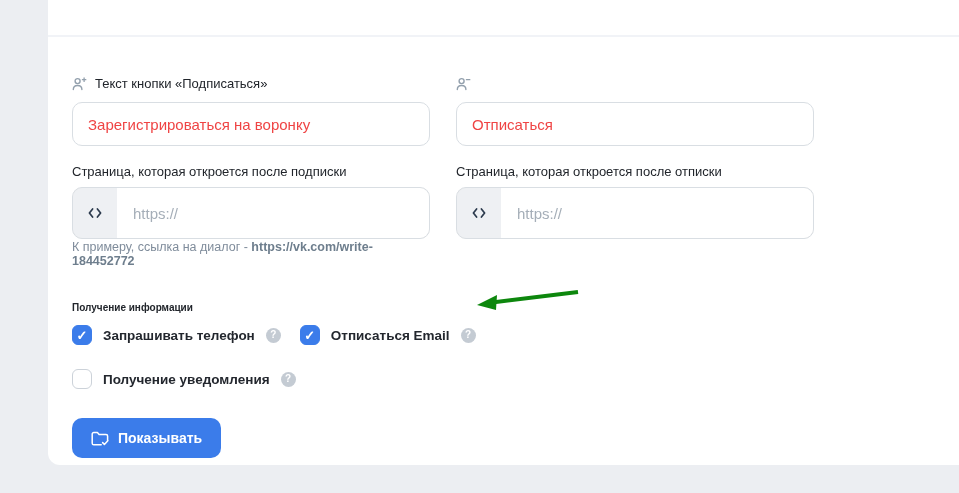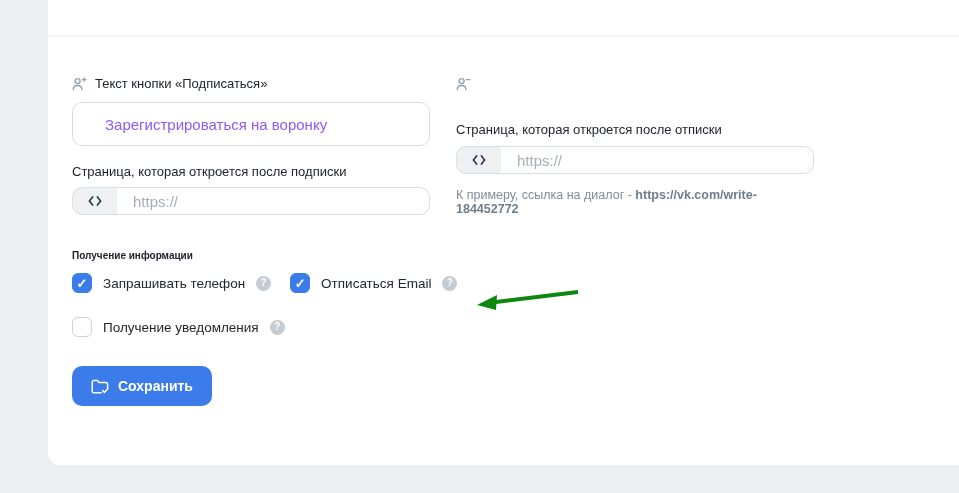--- a/index.html
+++ b/index.html
@@ -9,37 +9,37 @@
   *{margin:0;box-sizing:border-box;}
   body{background:#eceef2;font-family:"Liberation Sans",sans-serif;}
   .stage{position:relative;width:959px;height:493px;background:#eceef2;overflow:hidden;}
   .card{position:absolute;left:48px;top:0;width:911px;height:465px;background:#ffffff;border-radius:0 0 0 12px;}
   .card-header{height:37px;border-bottom:2px solid #f1f3f7;}
   .card-body{padding:39px 24px 0 24px;}
   .grid{display:grid;grid-template-columns:358px 358px;column-gap:26px;}
   .field-label{display:flex;align-items:center;gap:8px;font-size:13px;font-weight:400;color:#21252b;margin-bottom:11px;}
   .field-label.no-icon{margin-top:18px;margin-bottom:8px;}
   .lbl-icon{display:flex;align-items:center;color:#93a0ad;}
-  .text-input{width:100%;height:44px;border:1px solid #d9dee3;border-radius:10px;padding:0 32px;font-size:15px;color:#8b5cf6;font-family:"Liberation Sans",sans-serif;outline:none;background:#fff;}
+  .text-input{width:100%;height:44px;border:1px solid #d9dee3;border-radius:10px;padding:0 15px;font-size:15px;color:#ef4444;font-family:"Liberation Sans",sans-serif;outline:none;background:#fff;}
   .text-input::placeholder{color:#a5aeb8;}
-  .url-group{display:flex;height:28px;border:1px solid #d9dee3;border-radius:10px;overflow:hidden;background:#e5e5e5;}
+  .url-group{display:flex;height:52px;border:1px solid #d9dee3;border-radius:10px;overflow:hidden;background:#e5e5e5;}
   .url-addon{width:44px;flex:0 0 44px;background:#eef0f3;display:flex;align-items:center;justify-content:center;color:#2c3a4d;cursor:pointer;}
   .url-input{flex:1;min-width:0;border:none;outline:none;padding:0 16px;font-size:15px;color:#16181c;font-family:"Liberation Sans",sans-serif;}
   .url-input::placeholder{color:#a5aeb8;}
   .hint{margin-top:1px;font-size:12.5px;color:#7f8c9b;}
   .hint .hint-url{font-weight:700;color:#6e7e8d;}
   .section-title{margin-top:34px;font-size:10px;font-weight:700;color:#21252b;}
   .cb-row{display:flex;align-items:center;gap:19px;margin-top:12px;}
   .cb-row.second{margin-top:24px;}
   .cb-item{display:flex;align-items:center;gap:11px;cursor:pointer;}
   .checkbox{width:20px;height:20px;border-radius:6px;border:1px solid #ccd2d9;background:#fff;display:flex;align-items:center;justify-content:center;flex:0 0 20px;}
   .checkbox[data-checked="true"]{background:var(--accent);border-color:var(--accent);}
   .checkbox .check{display:none;color:#fff;font-size:13px;font-weight:700;line-height:1;}
   .checkbox[data-checked="true"] .check{display:block;}
-  .cb-label{font-size:13.5px;font-weight:400;color:#23272e;}
+  .cb-label{font-size:13.5px;font-weight:700;color:#23272e;}
   .q-badge{width:15px;height:15px;border-radius:50%;background:#c4cbd3;color:#ffffff;font-size:10px;font-weight:700;display:flex;align-items:center;justify-content:center;cursor:pointer;line-height:1;}
   .save-btn{margin-top:29px;height:40px;padding:0 19px;background:var(--accent);color:#ffffff;border:none;border-radius:10px;font-size:14px;font-weight:700;font-family:"Liberation Sans",sans-serif;display:inline-flex;align-items:center;gap:9px;cursor:pointer;}
   .annotation-arrow{position:absolute;left:470px;top:284px;pointer-events:none;}
 </style>
 </head>
 <body>
 
 <div class="stage">
   <div class="card">
     <div class="card-header"></div>
@@ -63,26 +63,29 @@
               <circle cx="5.6" cy="4.1" r="2.5" stroke="#93a0ad" stroke-width="1.4"></circle>
               <path d="M1.3 12.6c0-2.6 1.9-4.1 4.3-4.1s4.3 1.5 4.3 4.1" stroke="#93a0ad" stroke-width="1.4" stroke-linecap="round"></path>
               <path d="M10.4 2.7h3.4" stroke="#93a0ad" stroke-width="1.3" stroke-linecap="round"></path>
             </svg>
           </span>
         </div>
 
         <div>
           <input class="text-input" type="text" value="Зарегистрироваться на воронку" style="">
         </div>
+        <div>
+          <input class="text-input" type="text" value="Отписаться" style="">
+        </div>
 
         <div class="field-label no-icon">
-          <span>Страница, которая откроется после отписки</span>
+          <span>Страница, которая откроется после подписки</span>
         </div>
         <div class="field-label no-icon">
-          <span>Страница, которая откроется после подписки</span>
+          <span>Страница, которая откроется после отписки</span>
         </div>
 
         <div class="url-group">
           <span class="url-addon">
             <svg width="14" height="12" viewBox="0 0 14 12" fill="none">
               <path d="M4.6 2 1.4 6l3.2 4" stroke="#2c3a4d" stroke-width="1.7" stroke-linecap="round" stroke-linejoin="round"></path>
               <path d="M9.4 2l3.2 4-3.2 4" stroke="#2c3a4d" stroke-width="1.7" stroke-linecap="round" stroke-linejoin="round"></path>
             </svg>
           </span>
           <input class="url-input" type="text" placeholder="https://" style="">
@@ -132,21 +135,21 @@
         </div>
       </div>
 
       <button class="save-btn">
         <span style="display:flex;align-items:center;">
           <svg width="18" height="15" viewBox="0 0 18 15" fill="none">
             <path d="M1.2 3.1v9.1c0 .9.7 1.6 1.6 1.6h7.4M1.2 3.1c0-.9.7-1.6 1.6-1.6h3.6l1.7 1.9h6.9c.9 0 1.6.7 1.6 1.6v4.5" stroke="#ffffff" stroke-width="1.5" stroke-linecap="round" stroke-linejoin="round"></path>
             <path d="M11.6 11.6l1.8 1.8 3.4-3.6" stroke="#ffffff" stroke-width="1.5" stroke-linecap="round" stroke-linejoin="round"></path>
           </svg>
         </span>
-        <span>Сохранить</span>
+        <span>Показывать</span>
       </button>
 
     </div>
   </div>
 
   <svg class="annotation-arrow" width="115" height="28" viewBox="0 0 115 28">
     <line x1="108" y1="8" x2="22" y2="18.5" stroke="var(--arrow-green)" stroke-width="4"></line>
     <polygon points="7,21 27,11 26,26" fill="var(--arrow-green)"></polygon>
   </svg>
 </div>

